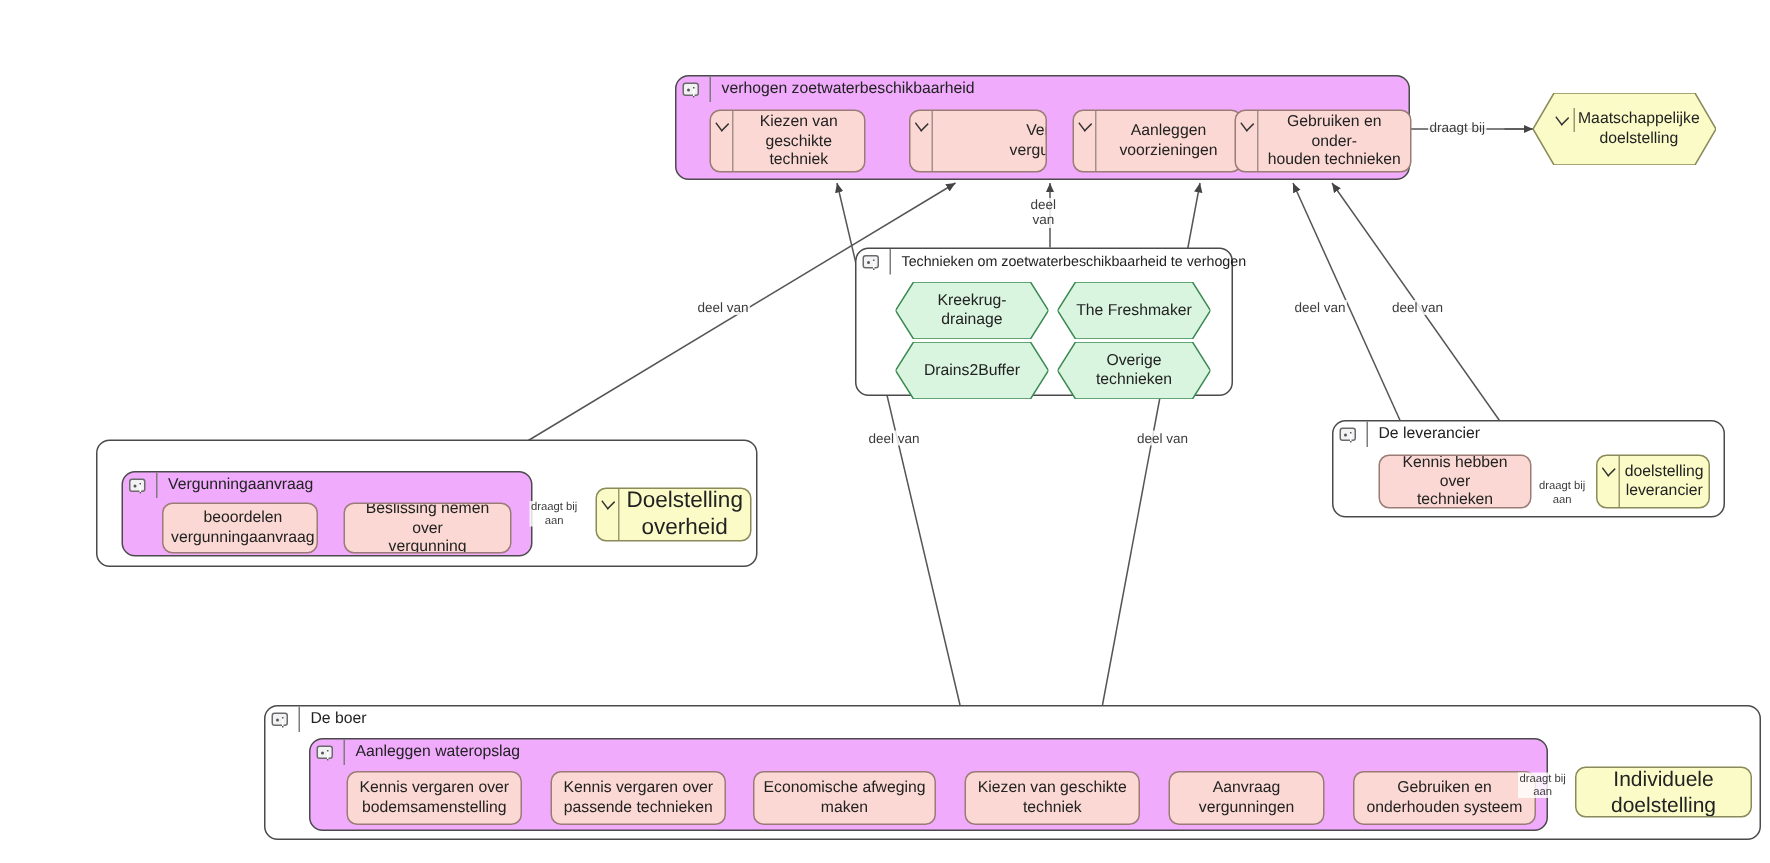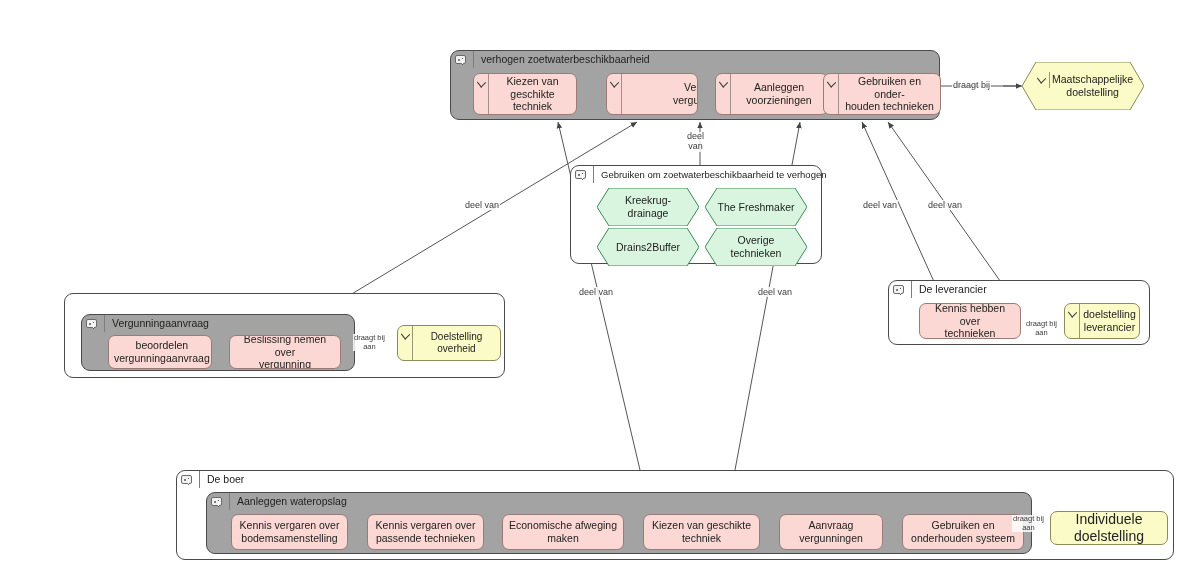--- a/index.html
+++ b/index.html
@@ -17,21 +17,21 @@
   
   #edges { position:absolute; left:0; top:0; width:1180px; height:575px; }
 
   
   .container {
     position:absolute;
     border:1.2px solid #4a4a4a;
     border-radius:9px;
     background:#ffffff;
   }
-  .container.lav { background:#a3a3a3; }
+  .container.lav { background:#f0abfc; }
   .chdr {
     position:absolute; left:0; top:0; height:17px;
     display:flex; align-items:center; gap:4px;
     padding-left:4px;
   }
   .cicon {
     width:11px; height:9px;
     border:1px solid #6a6a6a;
     border-radius:2px;
     background:#f2f2f5;
@@ -203,21 +203,21 @@
     </svg>
     <span class="hexicon"></span>
     <span class="hexlabel withicon" style="padding-left:30px; padding-right:6px;">Maatschappelijke
 doelstelling</span>
   </div>
 
   <div class="container" style="left:570px; top:165px; width:252px; height:99px; background:#ffffff;">
     <div class="chdr" style="width:100%;">
       <span class="cicon"></span>
       <span class="cdiv"></span>
-      <span class="clabel" style="font-size:9.5px;">Gebruiken om zoetwaterbeschikbaarheid te verhogen</span>
+      <span class="clabel" style="font-size:9.5px;">Technieken om zoetwaterbeschikbaarheid te verhogen</span>
     </div>
 
     <div class="hexwrap" style="left:26px; top:22px; width:102px; height:38px;">
       <svg width="102" height="38" xmlns="http://www.w3.org/2000/svg">
         <polygon points="12,0 90,0 102,19 90,38 12,38 0,19" fill="#d9f5df" stroke="#3b8a52" stroke-width="1"></polygon>
       </svg>
       <span class="hexlabel">Kreekrug-
 drainage</span>
     </div>
     <div class="hexwrap" style="left:134px; top:22px; width:102px; height:38px;">
@@ -254,21 +254,21 @@
 vergunningaanvraag</span>
       </div>
       <div class="node proc noicon" style="left:147px; top:20px; width:112px; height:34px;">
         <span class="nlabel">Beslissing nemen over
 vergunning</span>
       </div>
     </div>
 
     <div class="node goal" style="left:332px; top:31px; width:104px; height:36px;">
       <span class="nicon"></span>
-      <span class="nlabel" style="font-size:10px;">Doelstelling overheid</span>
+      <span class="nlabel" style="font-size:15px;">Doelstelling overheid</span>
     </div>
   </div>
 
   <div class="container" style="left:888px; top:280px; width:262px; height:65px;">
     <div class="chdr" style="width:100%;">
       <span class="cicon"></span>
       <span class="cdiv"></span>
       <span class="clabel">De leverancier</span>
     </div>
     <div class="node proc noicon" style="left:30px; top:22px; width:102px; height:36px;">

